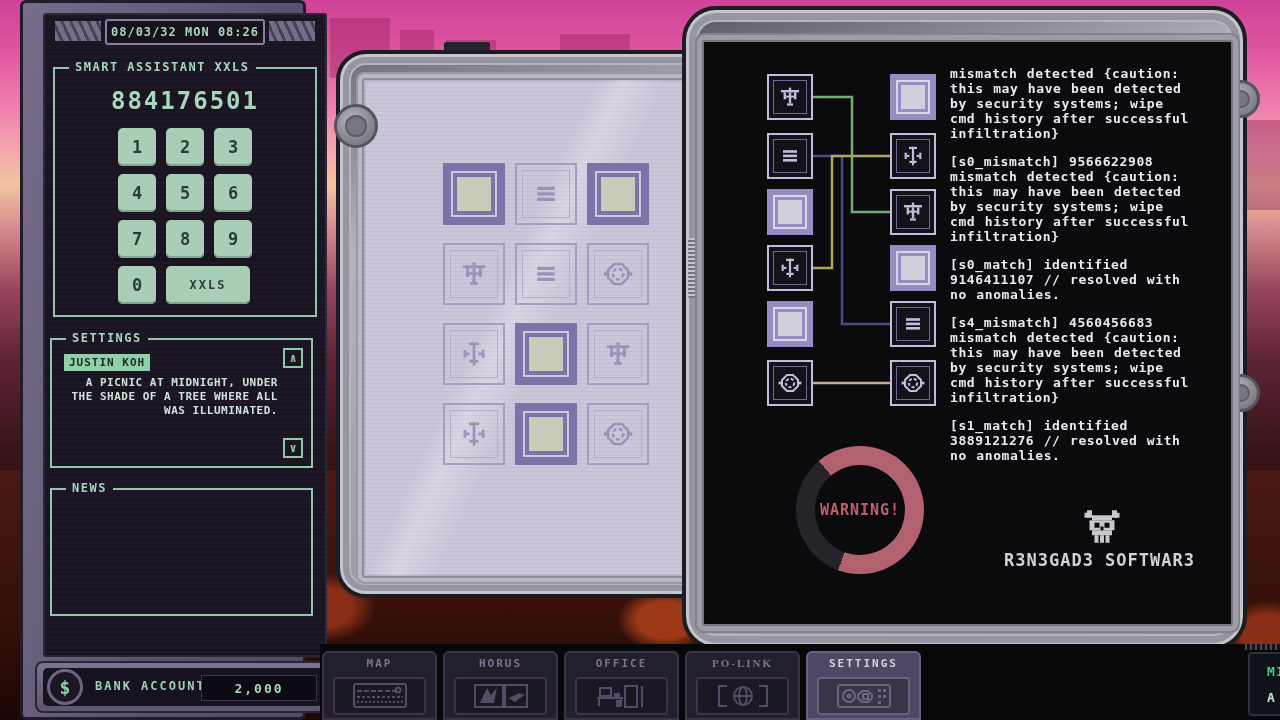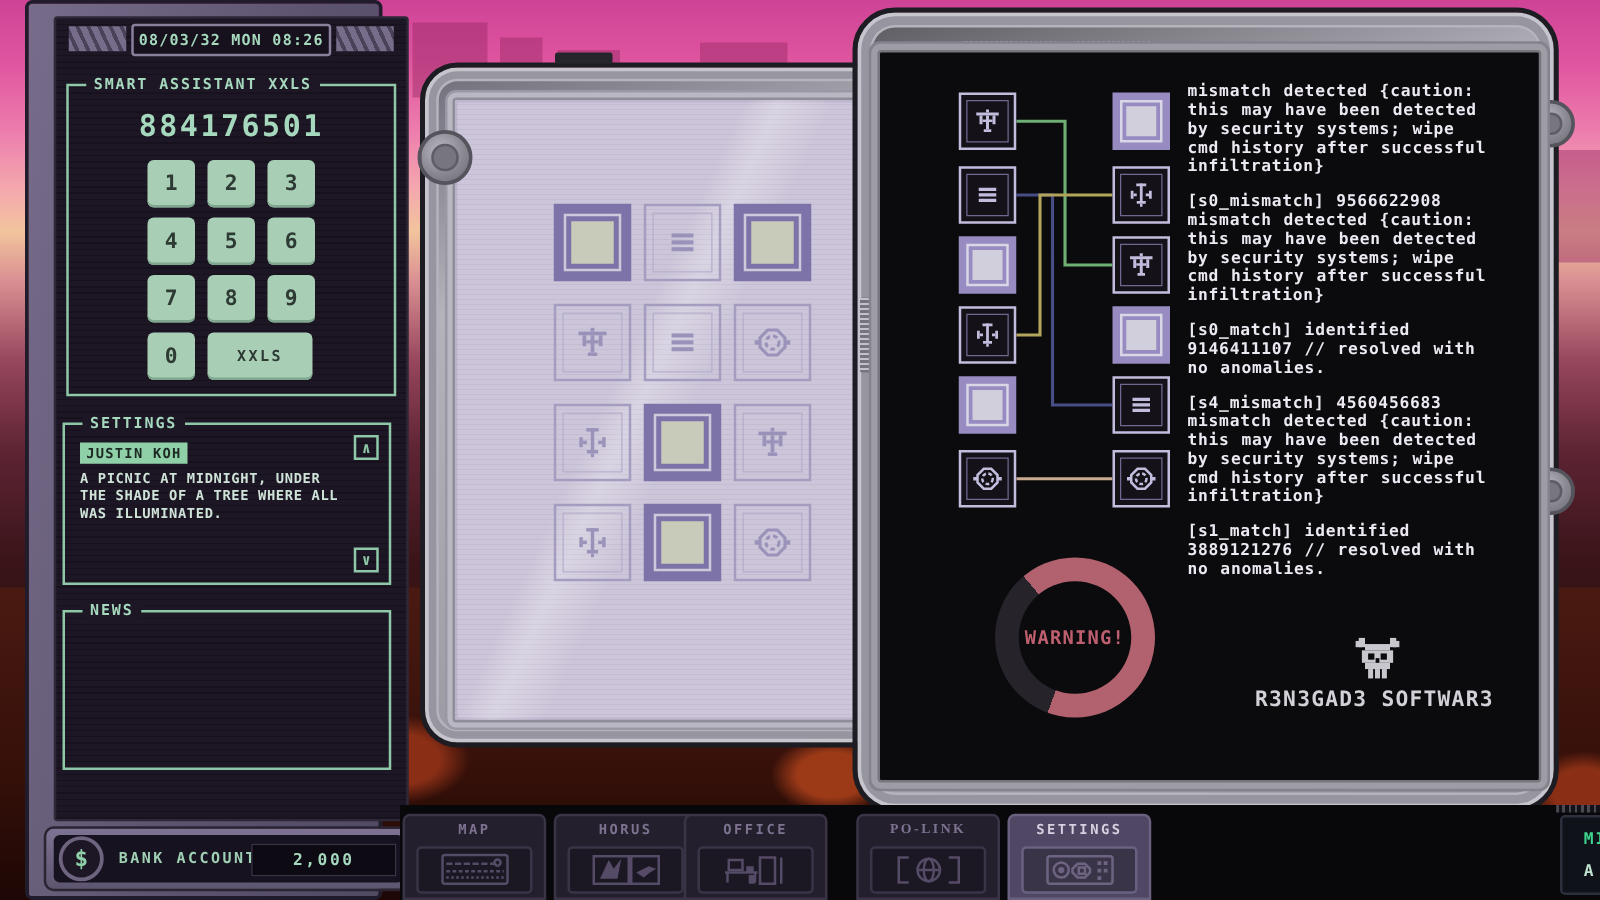--- a/index.html
+++ b/index.html
@@ -104,21 +104,21 @@
   .key { position:absolute; width:38px; height:38px; background:#a9ceb6; border-radius:5px;
     color:#2e3b35; font-size:17px; display:flex; align-items:center; justify-content:center;
     box-shadow:inset 0 -2px 0 #7fa78f; cursor:pointer; }
   #call-btn { position:absolute; width:84px; height:38px; background:#a9ceb6; border-radius:5px;
     color:#2e3b35; font-size:12px; letter-spacing:2px; display:flex; align-items:center; justify-content:center;
     box-shadow:inset 0 -2px 0 #7fa78f; cursor:pointer; }
   #msg-box { left:27px; top:335px; width:263px; height:130px; }
   #msg-sender { position:absolute; left:12px; top:14px; background:#8fd0a8; color:#1d2a24;
     font-size:11px; letter-spacing:1px; padding:2px 5px; }
   #msg-body { position:absolute; left:12px; top:36px; width:214px; color:#cfe3d8;
-    font-size:11px; line-height:14px; letter-spacing:0.5px; }
+    font-size:11px; line-height:14px; letter-spacing:0.5px;text-align:right; }
   .scroll-btn { position:absolute; right:8px; width:20px; height:20px; border:2px solid #8fc8a8;
     color:#8fc8a8; font-size:12px; display:flex; align-items:center; justify-content:center; cursor:pointer; }
   #news-box { left:27px; top:485px; width:263px; height:128px; }
   #bank-bar { left:12px; top:658px; width:296px; height:52px; background:linear-gradient(#7d7292,#5d5570);
     border:2px solid #2a2433; border-radius:8px; }
   #bank-inner { left:20px; top:665px; width:280px; height:38px; background:#17121f; border-radius:5px; }
   #coin { left:24px; top:666px; width:36px; height:36px; border-radius:50%; background:#1d1725;
     border:3px solid #6e6480; color:#8fd0a8; font-size:18px; display:flex; align-items:center; justify-content:center; z-index:2; }
   #bank-label { left:72px; top:676px; color:#9fd0b4; font-size:12px; letter-spacing:2px; }
   #bank-value-box { left:178px; top:672px; width:116px; height:26px; background:#0e0a14;
@@ -522,21 +522,21 @@
               <rect x="4" y="4" width="28" height="22"></rect>
               <rect x="34" y="4" width="22" height="22"></rect>
             </g>
             <g fill="#554b66">
               <polygon points="9,22 16,7 20,14 26,6 23,22"></polygon>
               <polygon points="38,17 48,12 54,14 49,17 44,21"></polygon>
             </g>
           </svg>
         </div>
       </div>
-      <div class="tab" style="left: 227px;">
+      <div class="tab" style="left: 244px;">
         <div class="tlabel">OFFICE</div>
         <div class="ticonbox">
           <svg viewBox="0 0 60 30" width="84" height="30">
             <g stroke="#554b66" fill="none" stroke-width="2">
               <rect x="8" y="7" width="11" height="8"></rect>
               <path d="M5 17 h26"></path>
               <path d="M7 17 v8 M29 17 v8"></path>
               <rect x="33" y="5" width="12" height="21"></rect>
               <path d="M50 5 v21"></path>
             </g>

